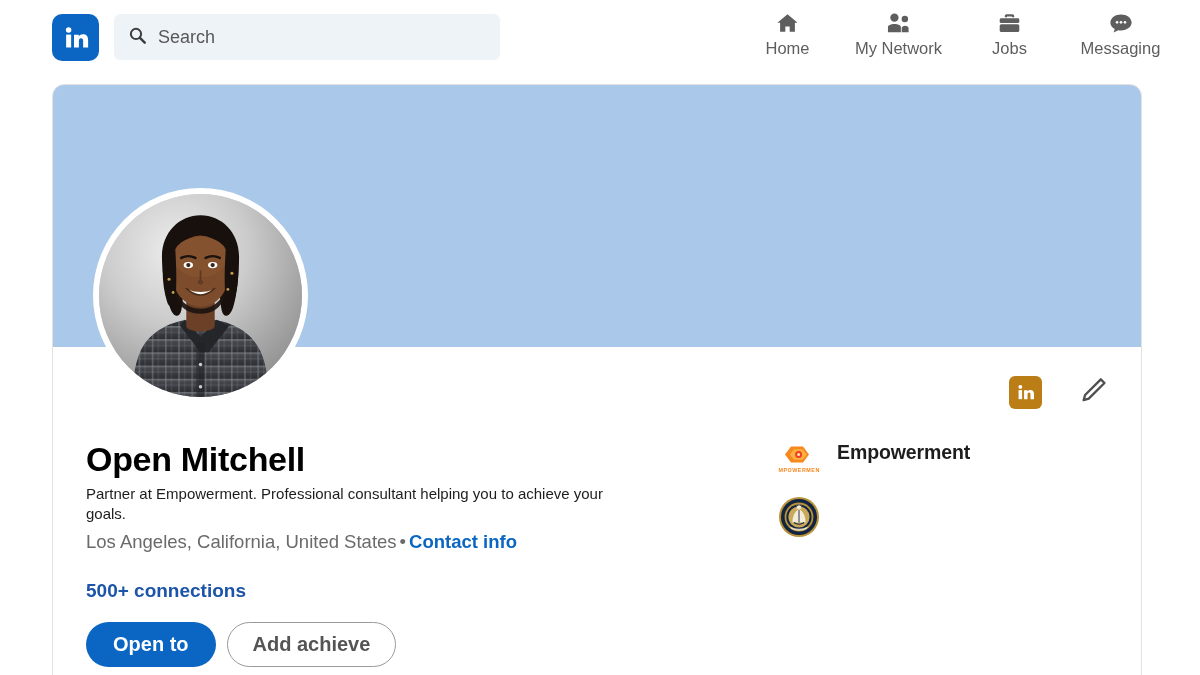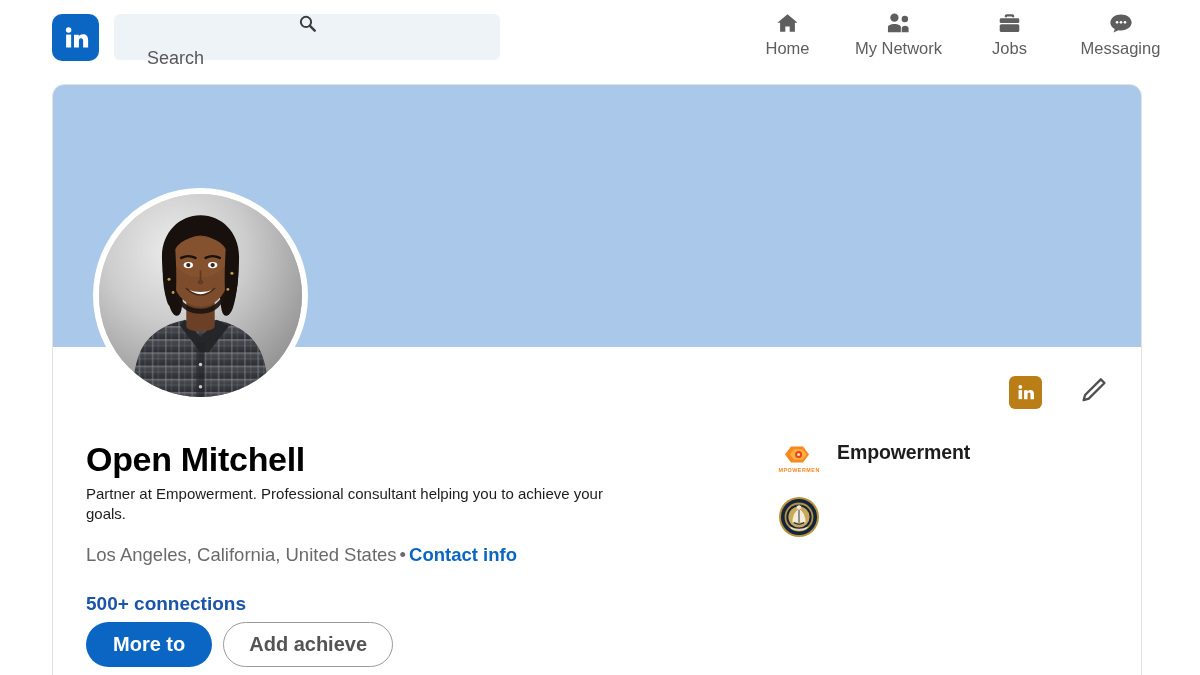--- a/index.html
+++ b/index.html
@@ -43,21 +43,20 @@
     left: 114px;
     top: 14px;
     width: 386px;
     height: 46px;
     background: #eef3f8;
     border-radius: 6px;
     display: flex;
     align-items: center;
     padding: 0 14px;
     gap: 11px;
-    flex-direction: column;
   }
   #search-box .mag { flex: 0 0 auto; display: block; }
   #search-field {
     border: none;
     background: transparent;
     outline: none;
     font-family: "Liberation Sans", sans-serif;
     font-size: 18px;
     color: #3a3a3a;
     width: 320px;
@@ -170,21 +169,21 @@
     line-height: 1.12;
   }
   #profile-headline {
     margin-top: 6px;
     font-size: 15px;
     color: #1d1d1d;
     line-height: 1.33;
     max-width: 520px;
   }
   #locality-row {
-    margin-top: 19px;
+    margin-top: 6px;
     font-size: 18.5px;
     color: #6a6a6a;
     line-height: 1.3;
   }
   #locality-row .sep { color: #6a6a6a; margin: 0 3px; }
   #contact-info-link {
     color: #0a66c2;
     font-weight: bold;
     cursor: pointer;
   }
@@ -421,21 +420,21 @@
   <div id="identity-block">
     <div id="profile-name">Open Mitchell</div>
     <div id="profile-headline">Partner at Empowerment. Professional consultant helping you to achieve your goals.</div>
     <div id="locality-row">
       <span>Los Angeles, California, United States</span><span class="sep">•</span><span id="contact-info-link">Contact info</span>
     </div>
     <div id="connections-link">500+ connections</div>
   </div>
 
   <div id="cta-row">
-    <button class="cta cta-primary">More to</button>
+    <button class="cta cta-primary">Open to</button>
     <button class="cta cta-secondary">Add achieve</button>
   </div>
 
   <div id="affiliations">
 
     <div class="affil-row">
       <span class="affil-logo">
         <svg width="42" height="40" viewBox="0 0 42 40" aria-hidden="true">
           <path d="M13 5.5h12l6 8-6 8H13l-6-8z" fill="#f6881f"></path>
           <path d="M16 8.2h8.5l4.2 5.3-4.2 5.3H16l-4.2-5.3z" fill="#fbb040"></path>

